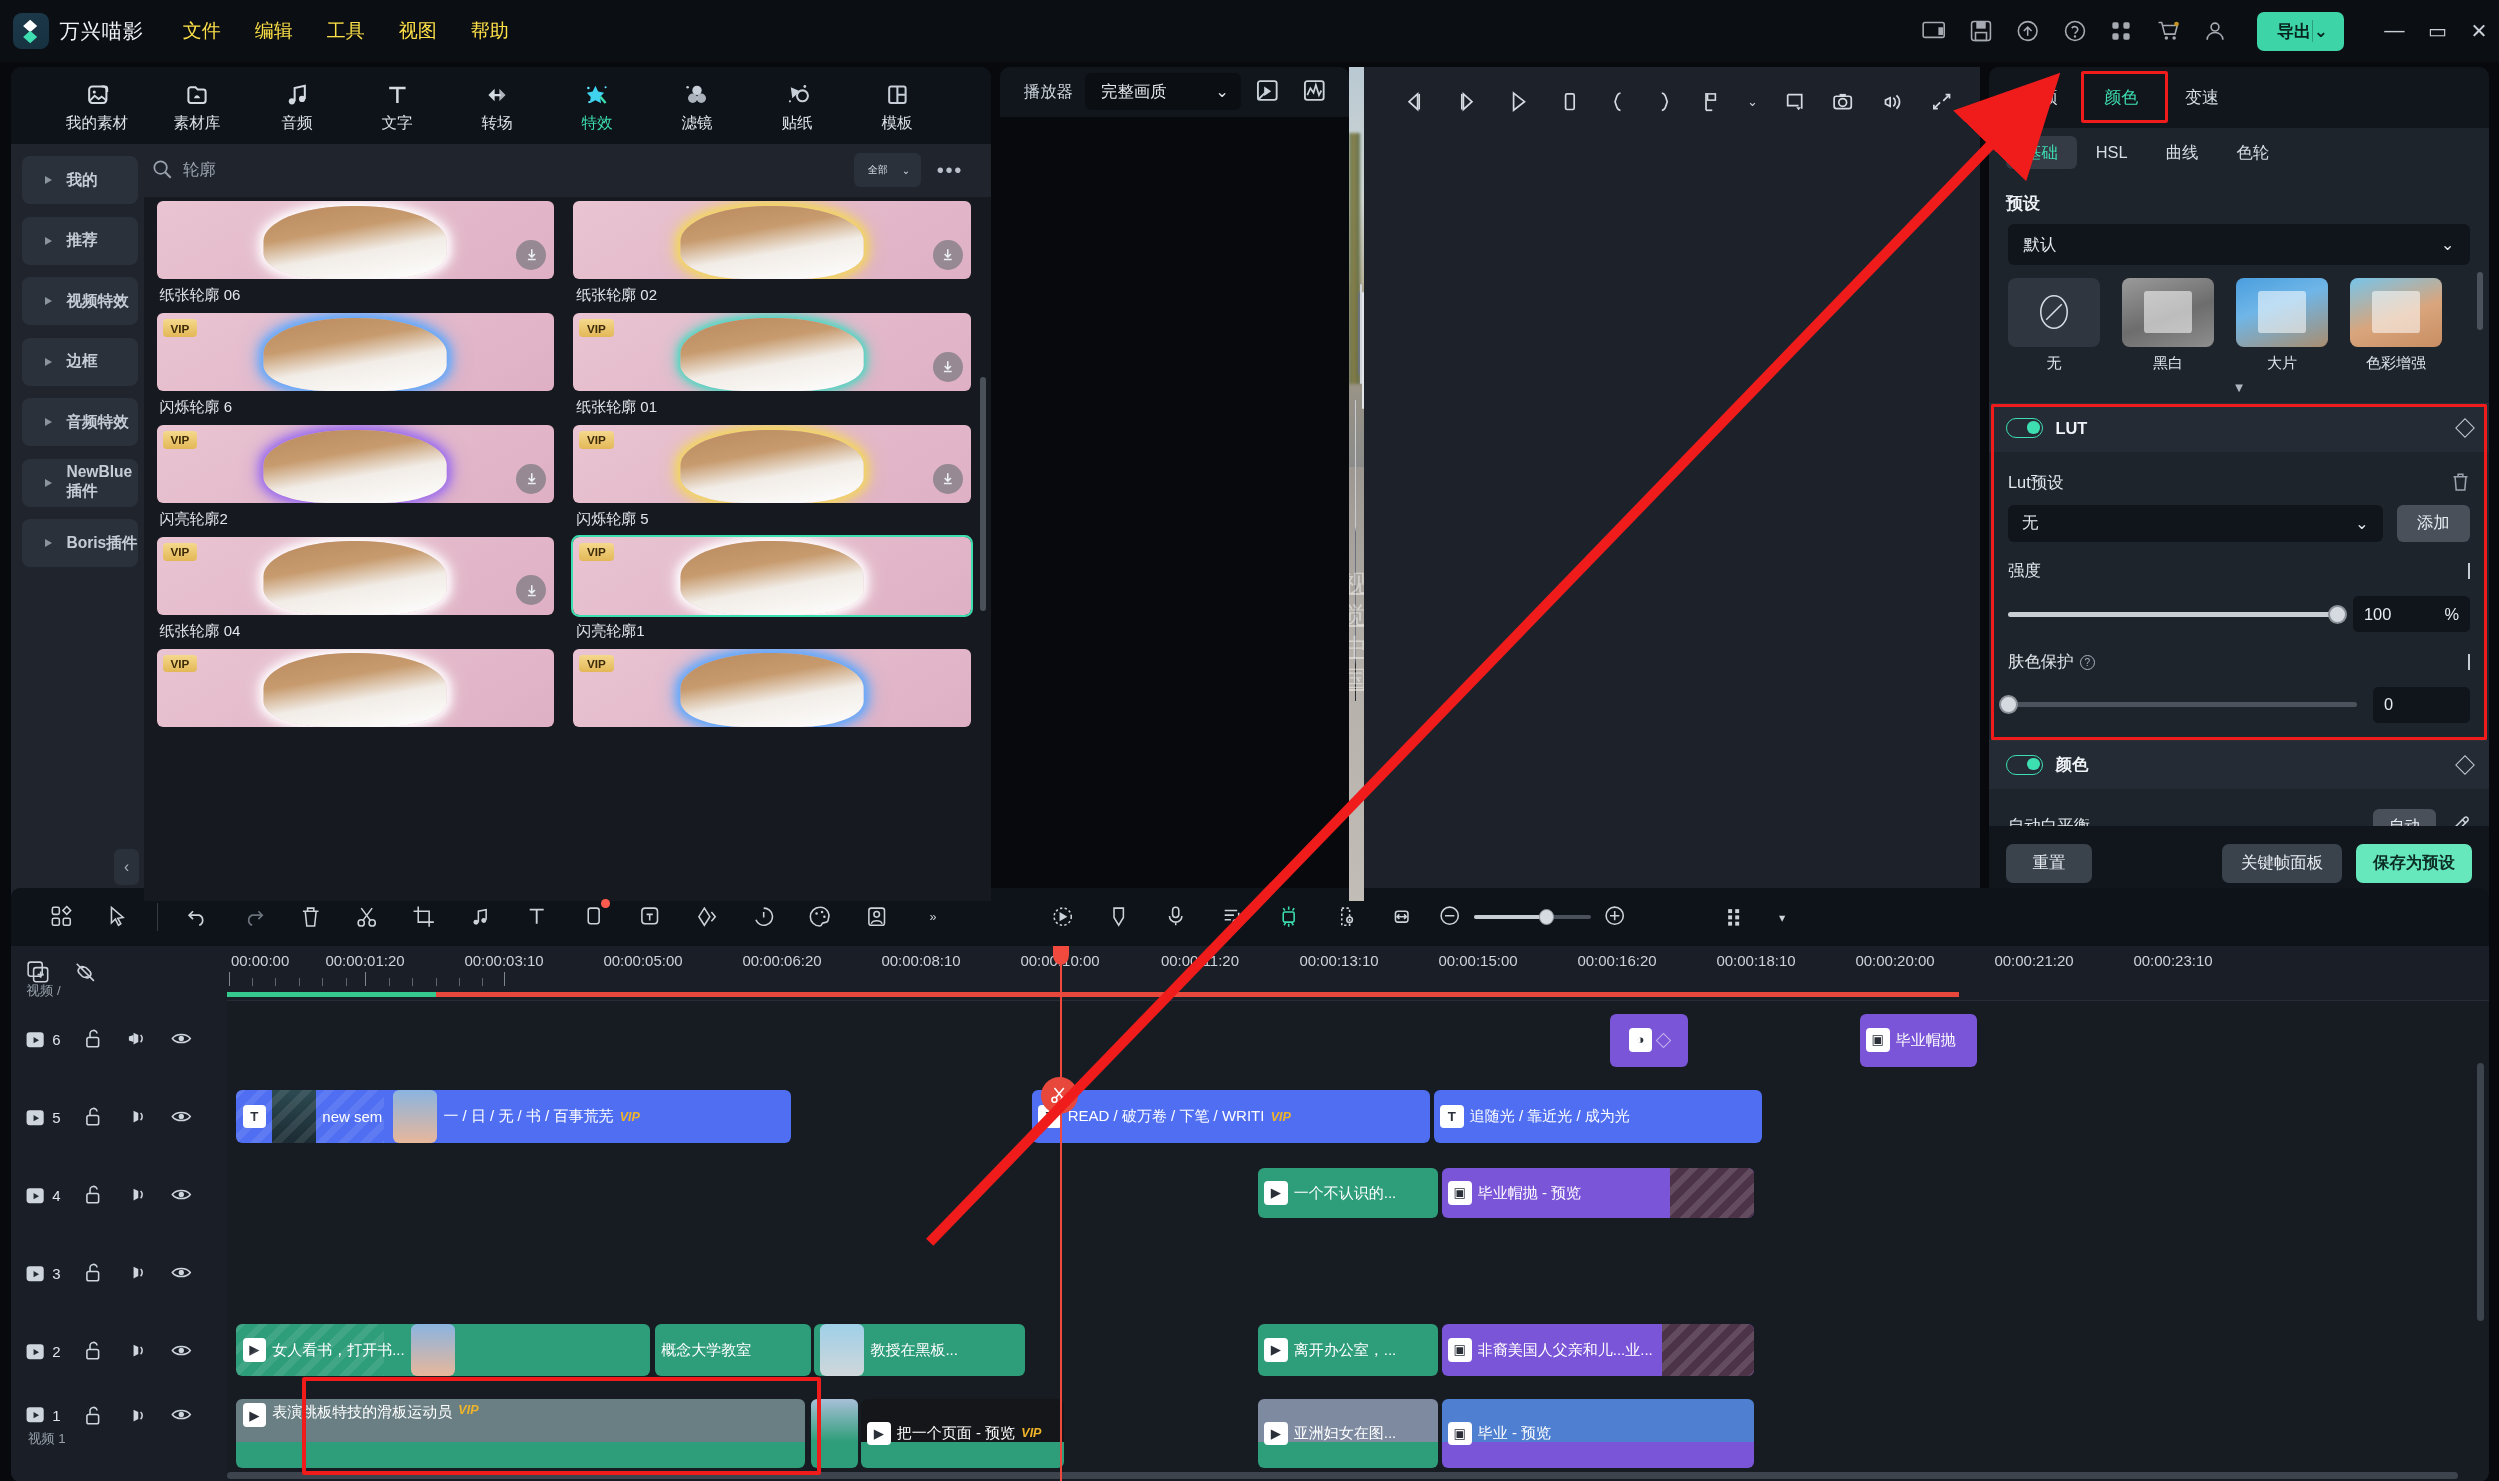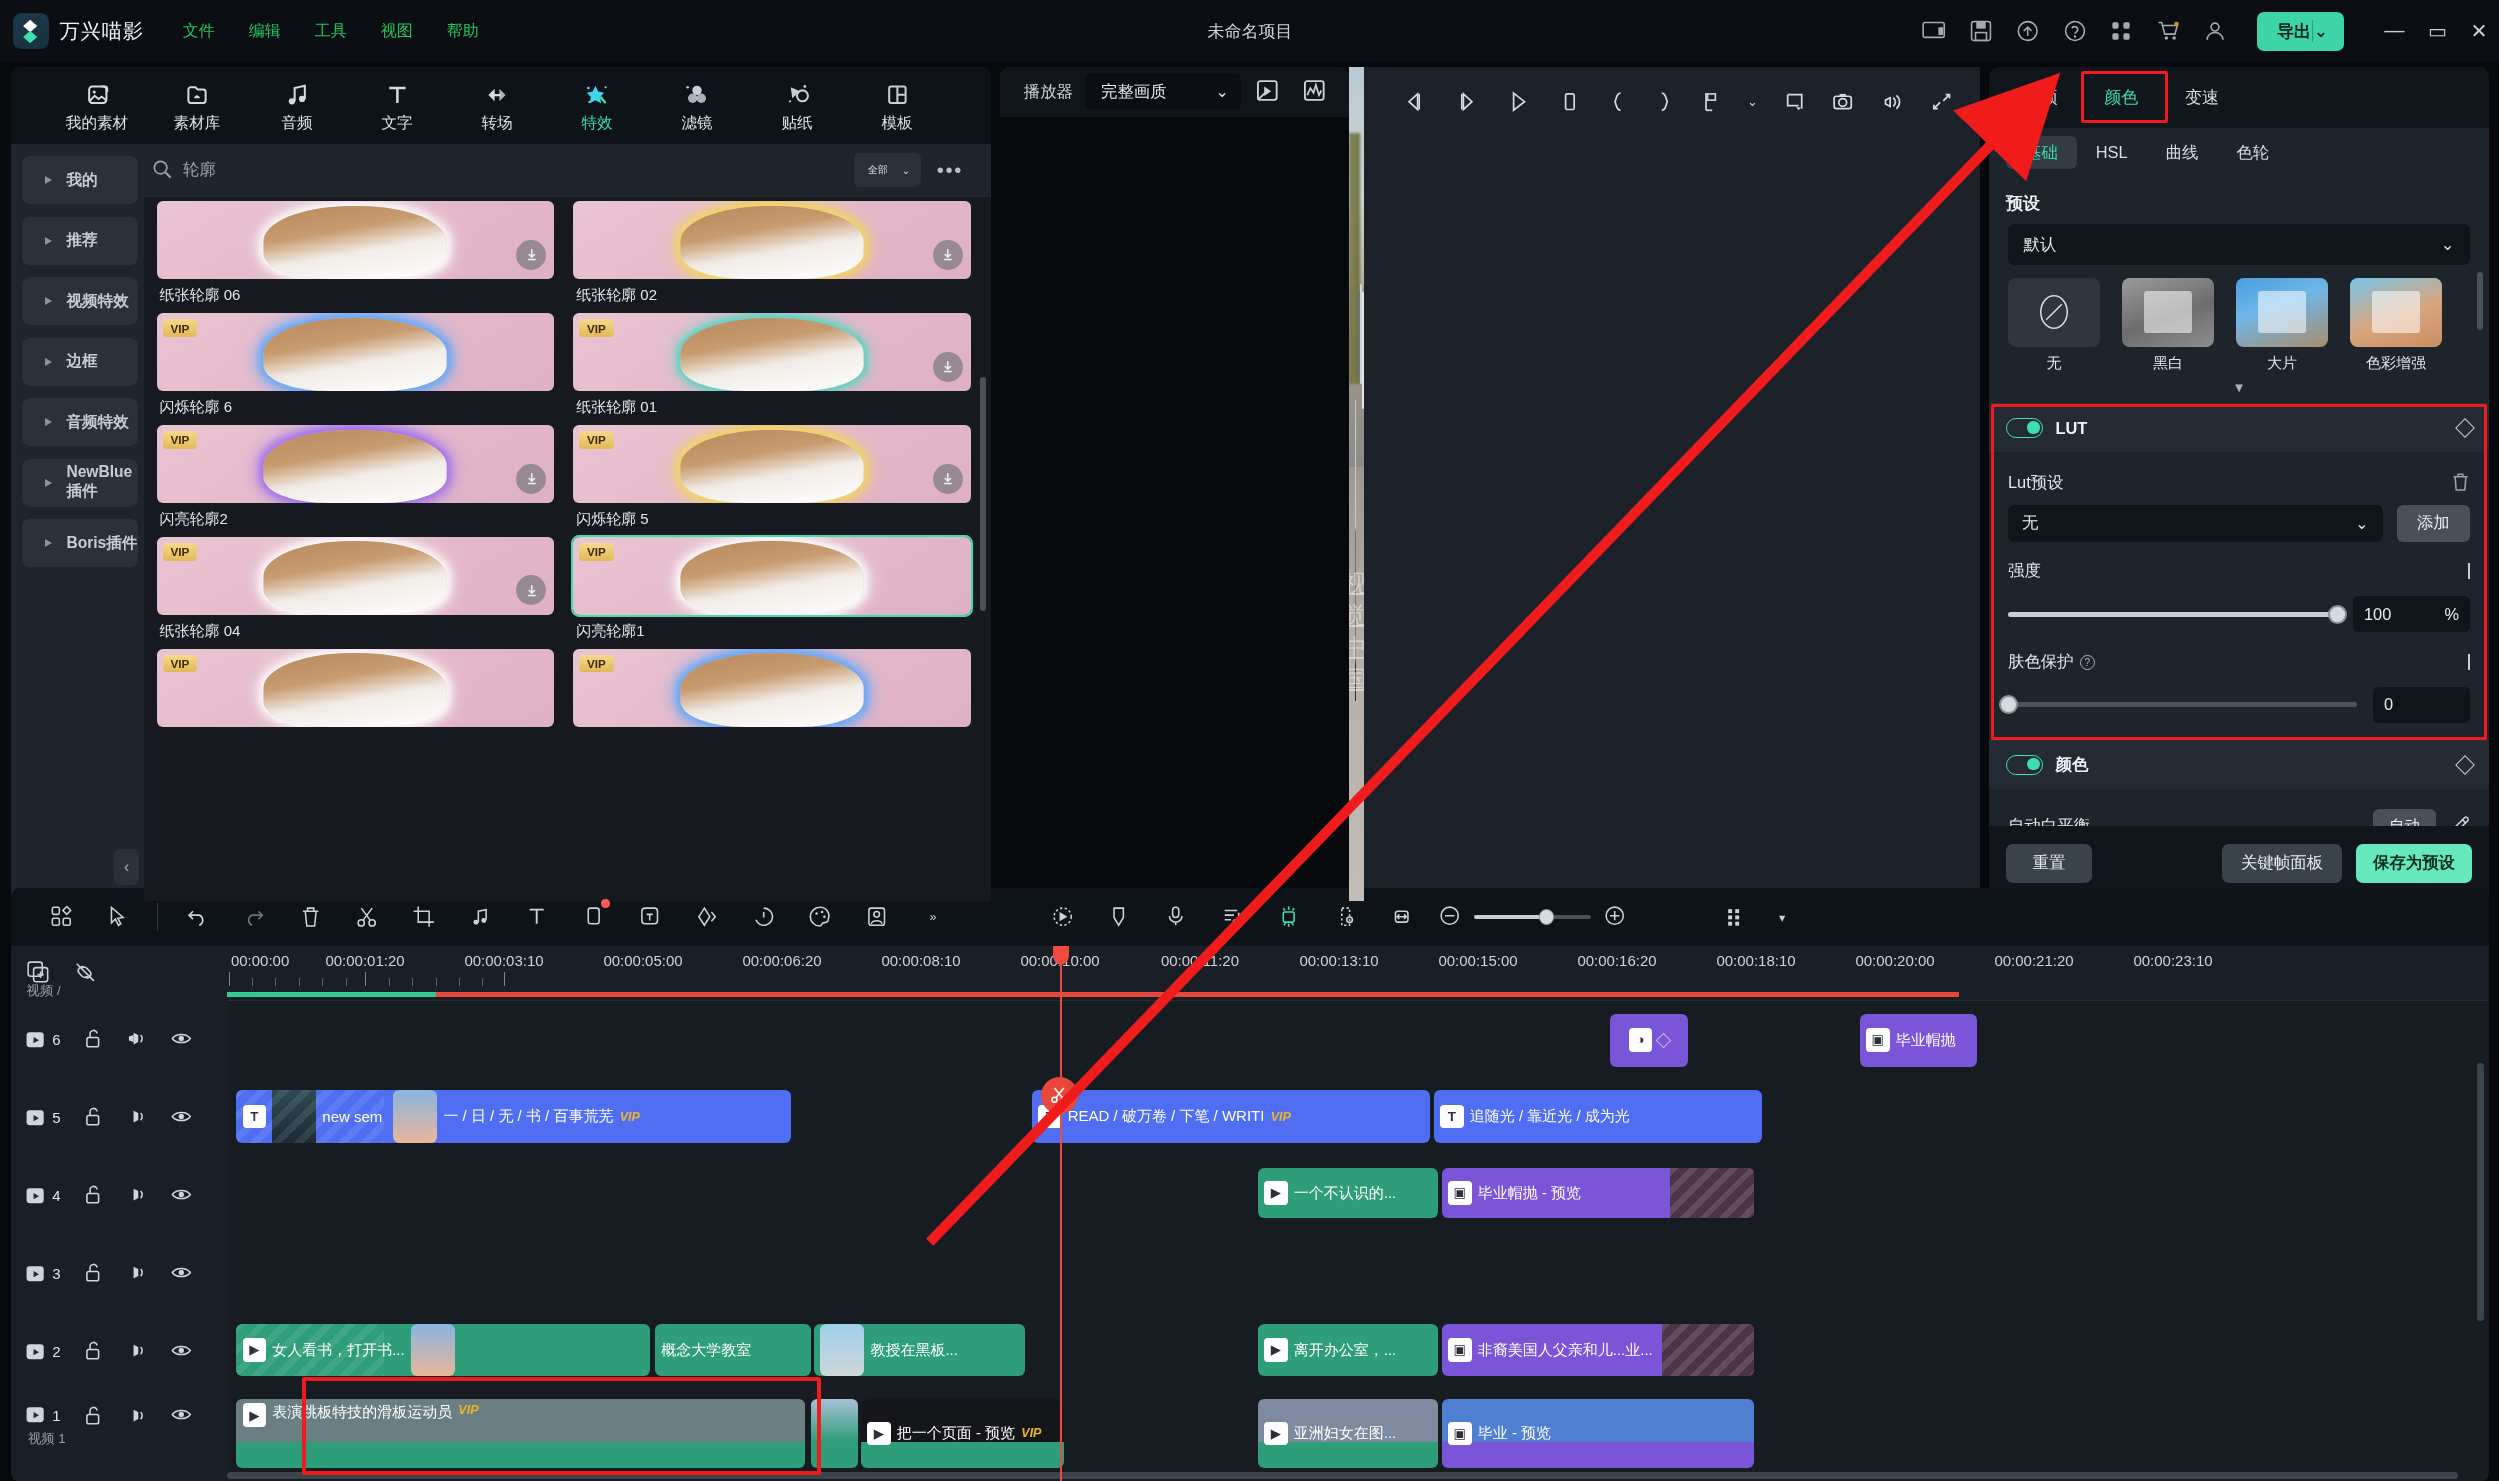--- a/index.html
+++ b/index.html
@@ -17,21 +17,21 @@
     height: 62px; background: #0b0e13; display: flex; align-items: center;
     padding: 0 12.5px; flex: none; position: relative;
   }
   .logo {
     width: 36px; height: 36px; border-radius: 8.6px;
     background: linear-gradient(160deg,#1d3a4a,#16303f);
     display: flex; align-items: center; justify-content: center; margin-right: 11px;
   }
   .brand { font-size: 20.3px; color: #f2f5f8; letter-spacing: 0.8px; margin-right: 39px; }
   .menu { display: flex; gap: 34px; }
-  .menu-item { font-size: 16px; color: #22c55e; cursor: default; }
+  .menu-item { font-size: 19px; color: #fde047; cursor: default; }
   .title-center {
     position: absolute; left: 0; right: 0; text-align: center;
     font-size: 17px; color: #cfd5dd; pointer-events: none;
   }
   .title-right { margin-left: auto; display: flex; align-items: center; gap: 20.3px; position: relative; z-index: 2;}
   .ticon { width: 26.6px; height: 26.6px; opacity: .82; display:flex; align-items:center; justify-content:center; }
   .export-btn {
     height: 39px; background: #3dd4a7; color: #06231c; border-radius: 7px;
     display: flex; align-items: center; font-size: 17px; font-weight: bold;
     padding: 0 4.7px 0 20.3px; gap: 1px; margin-left: 7.8px;
@@ -315,21 +315,20 @@
         </svg>
     </div>
     <div class="brand">万兴喵影</div>
     <div class="menu">
       <div class="menu-item">文件</div>
       <div class="menu-item">编辑</div>
       <div class="menu-item">工具</div>
       <div class="menu-item">视图</div>
       <div class="menu-item">帮助</div>
     </div>
-    <div class="title-center">未命名项目</div>
     <div class="title-right">
       <div class="ticon">
           <svg width="23.4" height="20.3" viewBox="0 0 30 26">
             <rect x="1.5" y="2" width="27" height="19" rx="2.5" stroke="#c8ced6" stroke-width="2" fill="none"></rect>
             <rect x="21" y="8" width="6" height="10" fill="#c8ced6"></rect>
           </svg>
         </div>
       <div class="ticon">
           <svg width="22" height="22" viewBox="0 0 28 28">
             <rect x="2" y="2" width="24" height="24" rx="3" stroke="#c8ced6" stroke-width="2" fill="none"></rect>

